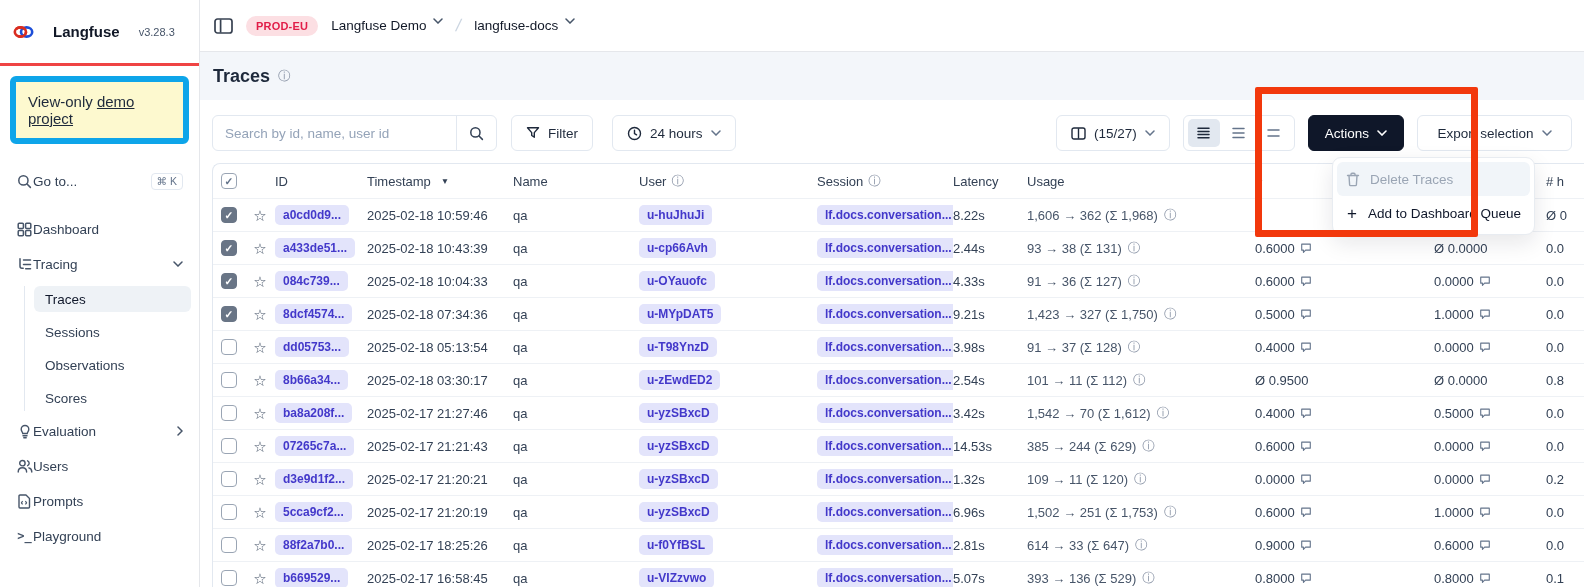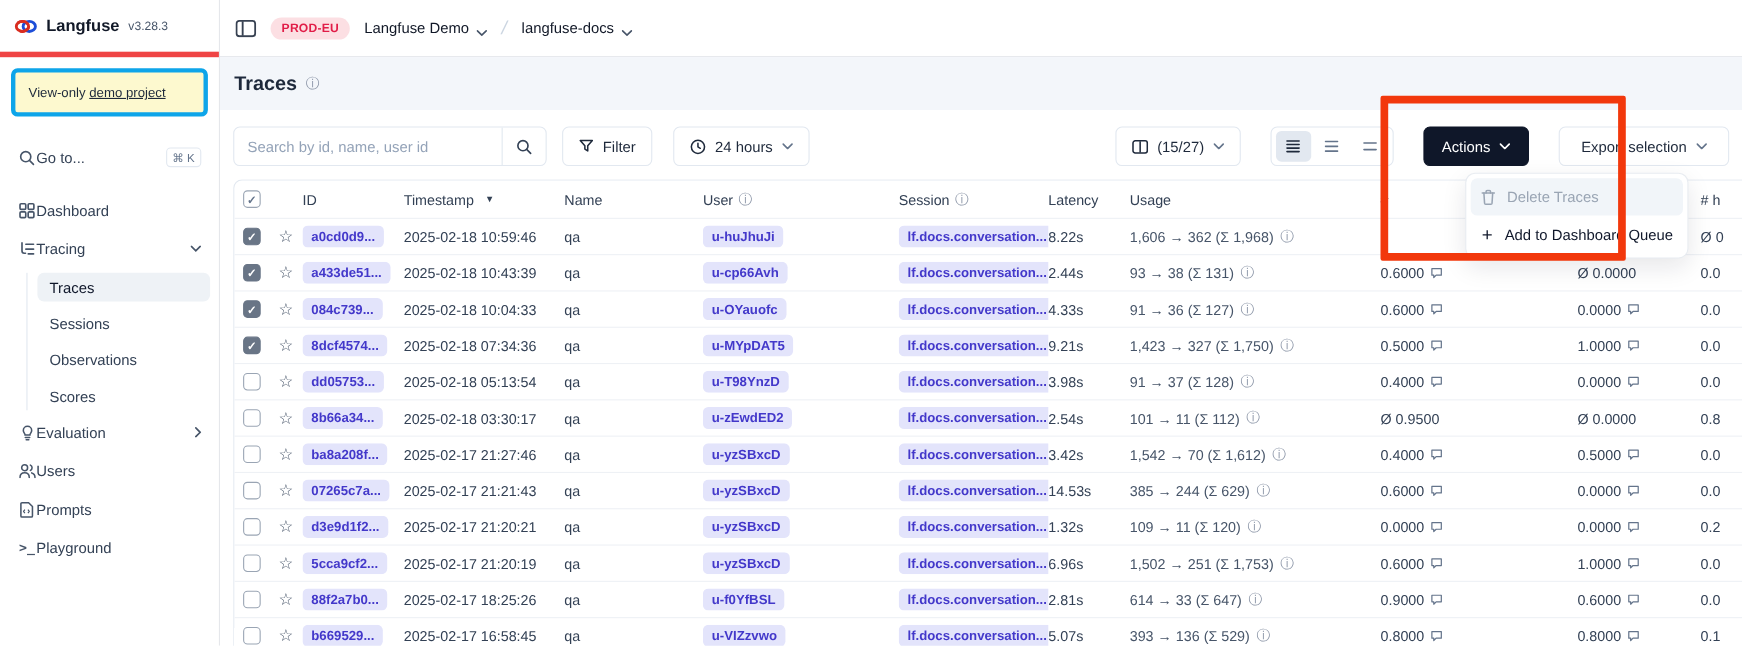--- a/index.html
+++ b/index.html
@@ -1,55 +1,55 @@
 <!DOCTYPE html>
 <html><head>
 <meta charset="utf-8">
 <style>
   *{box-sizing:border-box;margin:0;padding:0}
   html,body{width:1584px;height:587px;overflow:hidden}
   body{font-family:"Liberation Sans",sans-serif;background:#fff;color:#1e293b;position:relative;font-size:13px}
   svg{display:block}
   
   .sidebar{position:absolute;left:0;top:0;width:200px;height:587px;border-right:1px solid #e5e7eb;background:#fff}
-  .logo-row{height:52px;border-bottom:5px solid #ef4444;display:flex;align-items:center;padding:0 13px;gap:8px}
+  .logo-row{height:66px;border-bottom:3px solid #ef4444;display:flex;align-items:center;padding:0 13px;gap:19px}
   .logo-name{font-weight:700;font-size:15px;color:#111827}
   .logo-ver{font-size:11px;color:#475569;margin-top:1px}
-  .banner{margin:10px 10px 0;background:#fdf9cf;border:4px solid #0ea5e9;border-radius:6px;padding:11px 12px;font-size:12px;color:#1e293b}
+  .banner{margin:10px 10px 0;background:#fdf9cf;border:6px solid #0ea5e9;border-radius:6px;padding:11px 12px;font-size:15px;color:#1e293b}
   .banner .link{text-decoration:underline;cursor:pointer}
   .nav{margin-top:24px;padding:0 8px}
   .nav-item{display:flex;align-items:center;height:26px;padding:0 8px;font-size:13.5px;color:#334155;border-radius:6px;margin-bottom:9px;cursor:pointer}
   .nav-item .grow{flex:1}
   .nav-item .nicon{width:17px;display:flex;justify-content:center;color:#475569}
   .goto{margin-bottom:22px}
   .kbd{border:1px solid #e2e8f0;border-radius:4px;padding:1.5px 5px;font-size:10.5px;color:#64748b;background:#fff}
   .sub{margin:0 0 4px 16px;border-left:1px solid #e2e8f0}
   .sub .nav-item{margin-left:9px;padding-left:11px;margin-bottom:7px}
   .sub .active{background:#eef2f6;color:#0f172a;font-weight:500}
   .mono{font-family:"DejaVu Sans Mono",monospace;font-size:12px;font-weight:700;color:#475569}
   
   .main{position:absolute;left:200px;top:0;width:1384px;height:587px}
   .topbar{height:52px;border-bottom:1px solid #e5e7eb;display:flex;align-items:center;gap:13px;padding:0 14px;background:#fff}
   .env-badge{background:#fcdfe3;color:#e11d48;font-size:11px;font-weight:600;padding:4px 10px;border-radius:999px;letter-spacing:.2px}
-  .crumb{font-size:13.5px;font-weight:500;color:#111827;display:flex;align-items:flex-end;gap:7px;cursor:pointer}
+  .crumb{font-size:13.5px;font-weight:500;color:#111827;display:flex;align-items:flex-start;gap:7px;cursor:pointer}
   .slash{color:#cbd5e1;font-size:17px;font-weight:300;transform:skewX(-12deg)}
   .title-band{height:48px;background:#f3f6fa;display:flex;align-items:center;gap:8px;padding:0 13px}
   .title{font-size:18px;font-weight:700;color:#1e293b}
   .info{color:#8a94a6;font-size:12.5px;font-style:normal}
   .content{padding:15px 12px 0}
   
   .toolbar{display:flex;align-items:center;margin-bottom:12px}
   .searchbox{width:285px;height:36px;border:1px solid #e2e8f0;border-radius:6px;display:flex;align-items:center;background:#fff}
   .searchbox input{flex:1;border:0;outline:0;padding:0 12px;font-size:13.5px;color:#334155;font-family:inherit;background:transparent}
   .searchbox input::placeholder{color:#94a3b8}
   .search-btn{width:40px;height:34px;border-left:1px solid #e2e8f0;display:flex;align-items:center;justify-content:center;cursor:pointer;color:#334155}
   .btn{height:36px;border:1px solid #e2e8f0;border-radius:6px;background:#fff;display:flex;align-items:center;gap:8px;padding:0 14px;font-size:13.5px;color:#1e293b;cursor:pointer;white-space:nowrap}
   .btn-filter{margin-left:14px}
   .btn-time{margin-left:19px}
-  .right-cluster{margin-left:auto;display:flex;align-items:flex-end;gap:27px}
+  .right-cluster{margin-left:auto;display:flex;align-items:flex-end;gap:13px}
   .rh-group{height:36px;border:1px solid #e2e8f0;border-radius:6px;display:flex;align-items:center;padding:0 4px;gap:3px;background:#fff}
   .rh{width:32px;height:28px;border-radius:5px;display:flex;align-items:center;justify-content:center;cursor:pointer;color:#334155}
   .rh.active{background:#e2e8f0}
   .btn-actions{background:#0f1729;color:#fff;border:1px solid #0f1729;font-weight:500;padding:0 16px}
   .btn-export{padding:0 16px;width:155px;justify-content:center}
   .chev{color:#64748b}
   .btn-actions .chev{color:#fff}
   
   .tbl{border:1px solid #e2e8f0;border-right:0;border-radius:8px 0 0 0;width:1372px;overflow:hidden;background:#fff}
   .tr{display:grid;grid-template-columns:32px 30px 92px 146px 126px 178px 136px 74px 218px 180px 121px 124px;align-items:center;height:33px;border-bottom:1px solid #eef1f5;font-size:13px;color:#334155}

